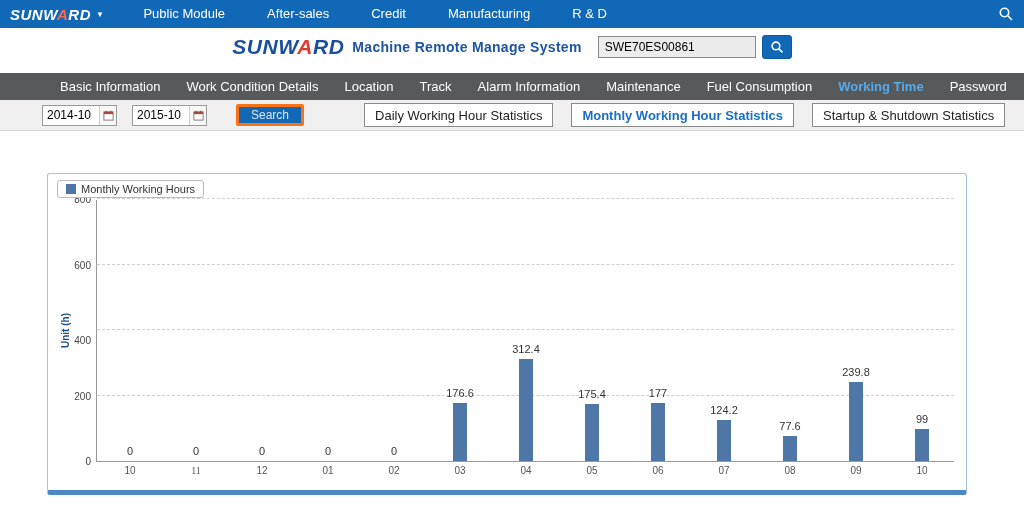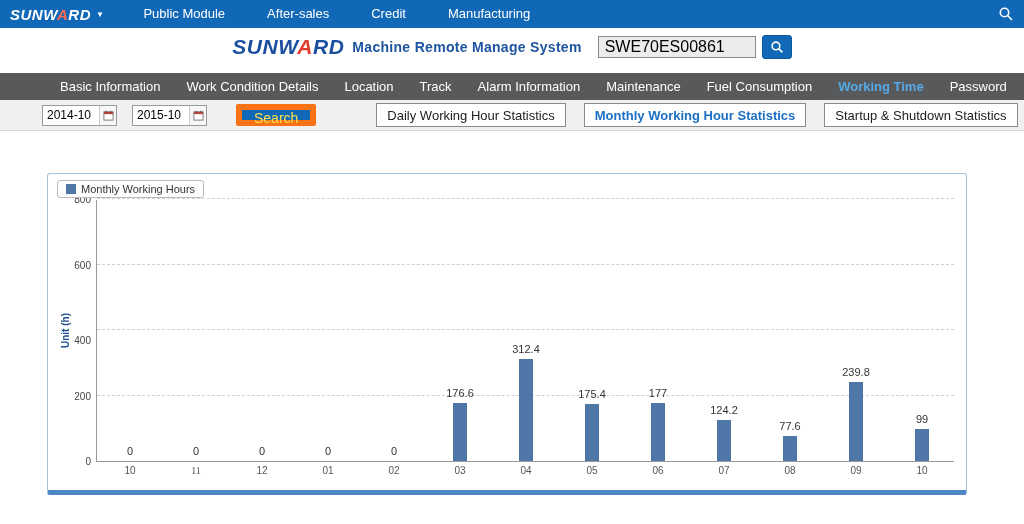--- a/index.html
+++ b/index.html
@@ -16,34 +16,34 @@
   .brand-caret { font-size:8px; margin-left:5px; font-style:normal; }
   .nav-menu { display:flex; margin-left:18px; }
   .nav-item { padding:0 21px; font-size:13px; line-height:28px; cursor:pointer; white-space:nowrap; }
   .topnav-search { position:absolute; right:10px; top:6px; cursor:pointer; }
 
   
   .header { height:38px; display:flex; align-items:center; justify-content:center; background:#fff; }
   .logo { font-size:21px; font-weight:bold; font-style:italic; color:#1a4e9e; letter-spacing:.5px; margin-right:8px; }
   .logo .accent { color:#e03c2d; }
   .sys-title { font-size:14px; font-weight:bold; color:#1d55a0; margin-right:16px; letter-spacing:.3px; }
-  .search-input { width:158px; height:22px; border:1px solid #8a8a8a; background:#ececec; font-size:16px; padding:0 6px; font-family:inherit; margin-right:6px; }
+  .search-input { width:158px; height:22px; border:1px solid #8a8a8a; background:#ececec; font-size:12px; padding:0 6px; font-family:inherit; margin-right:6px; }
   .search-btn { width:30px; height:24px; background:var(--accent,#1168b6); border:1px solid #0d5a9e; border-radius:3px; display:flex; align-items:center; justify-content:center; cursor:pointer; }
 
   
   .tabbar { height:27px; background:#58595b; display:flex; align-items:center; padding-left:47px; margin-top:7px; }
   .tab { padding:0 13px; font-size:13px; color:#fff; line-height:27px; cursor:pointer; white-space:nowrap; }
   .tab.active { color:var(--active-tab,#56aae8); font-weight:bold; }
 
   
   .filterbar { height:31px; background:#f0f0f0; border-bottom:1px solid #d8d8d8; display:flex; align-items:center; padding-left:42px; }
   .datebox { display:flex; align-items:center; background:#fff; border:1px solid #9a9a9a; height:21px; margin-right:15px; }
   .datebox input { border:none; outline:none; width:56px; font-size:12px; padding:0 4px; font-family:inherit; background:#fff; }
   .cal-btn { width:17px; height:19px; border-left:1px solid #ccc; display:flex; align-items:center; justify-content:center; cursor:pointer; background:#f7f7f7; }
-  .go-btn { margin-left:14px; background:var(--accent,#1168b6); color:#fde047; border:6px solid #f97316; font-size:14px; height:22px; padding:0 12px; border-radius:2px; cursor:pointer; font-family:inherit; }
+  .go-btn { margin-left:14px; background:var(--accent,#1168b6); color:#e5e5e5; border:3px solid #f97316; font-size:12px; height:22px; padding:0 12px; border-radius:2px; cursor:pointer; font-family:inherit; }
   .stat-group { display:flex; margin-left:60px; gap:18px; }
   .stat-btn { background:#fff; border:1px solid #8a8a8a; height:24px; font-size:13px; padding:0 10px; cursor:pointer; color:#222; font-family:inherit; white-space:nowrap; }
   .stat-btn.active { color:#1b6fc4; font-weight:bold; }
 
   
   .chart-panel { position:relative; width:920px; height:322px; margin:42px 0 0 47px; background:#fff;
                  border:1px solid var(--panel-border,#a4c4e0); border-bottom:5px solid var(--panel-bottom,#4c87c6); border-radius:3px; }
   .legend { position:absolute; top:6px; left:9px; display:inline-flex; align-items:center; gap:5px;
             border:1px solid #bbb; border-radius:3px; background:#fdfdfd; padding:2px 8px; font-size:11px; color:#333; z-index:2; }
   .legend-swatch { width:10px; height:10px; background:var(--bar,#4e76a7); display:inline-block; }
@@ -63,20 +63,21 @@
 <div class="topnav">
   <div class="brand">
     <span><span>SUNW</span><span class="accent">A</span><span>RD</span></span>
     <span class="brand-caret">▼</span>
   </div>
   <div class="nav-menu">
       <span class="nav-item">Public Module</span>
       <span class="nav-item">After-sales</span>
       <span class="nav-item">Credit</span>
       <span class="nav-item">Manufacturing</span>
+      <span class="nav-item">R &amp; D</span>
     </div>
   <span class="topnav-search">
     <svg width="16" height="16" viewBox="0 0 16 16">
         <circle cx="6.5" cy="6.5" r="4.2" fill="none" stroke="#fff" stroke-width="1.6"></circle>
         <line x1="9.8" y1="9.8" x2="14" y2="14" stroke="#fff" stroke-width="1.6"></line>
       </svg>
   </span>
 </div>
 
 <div class="header">

